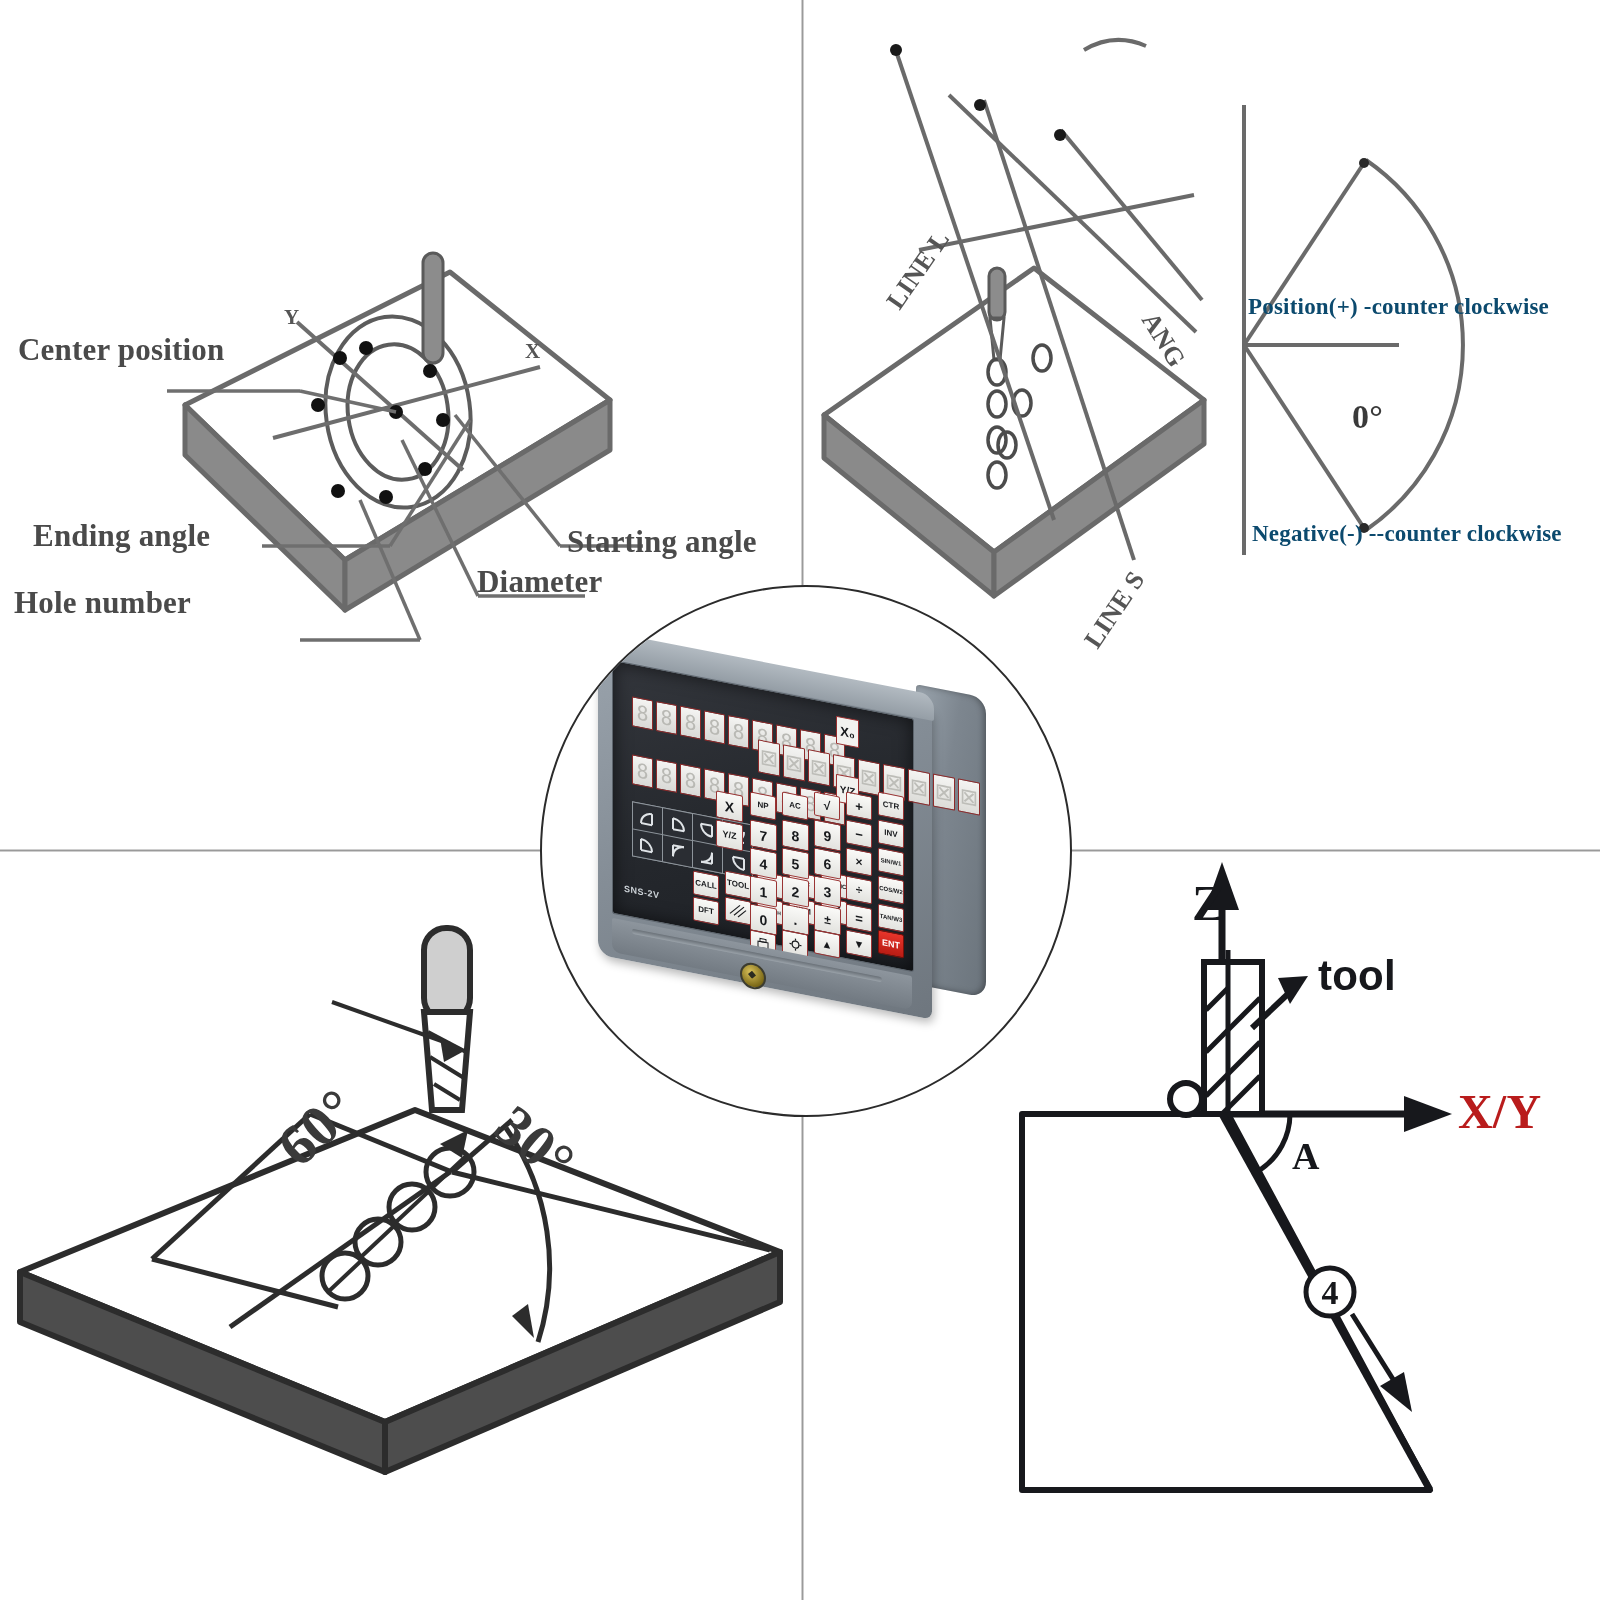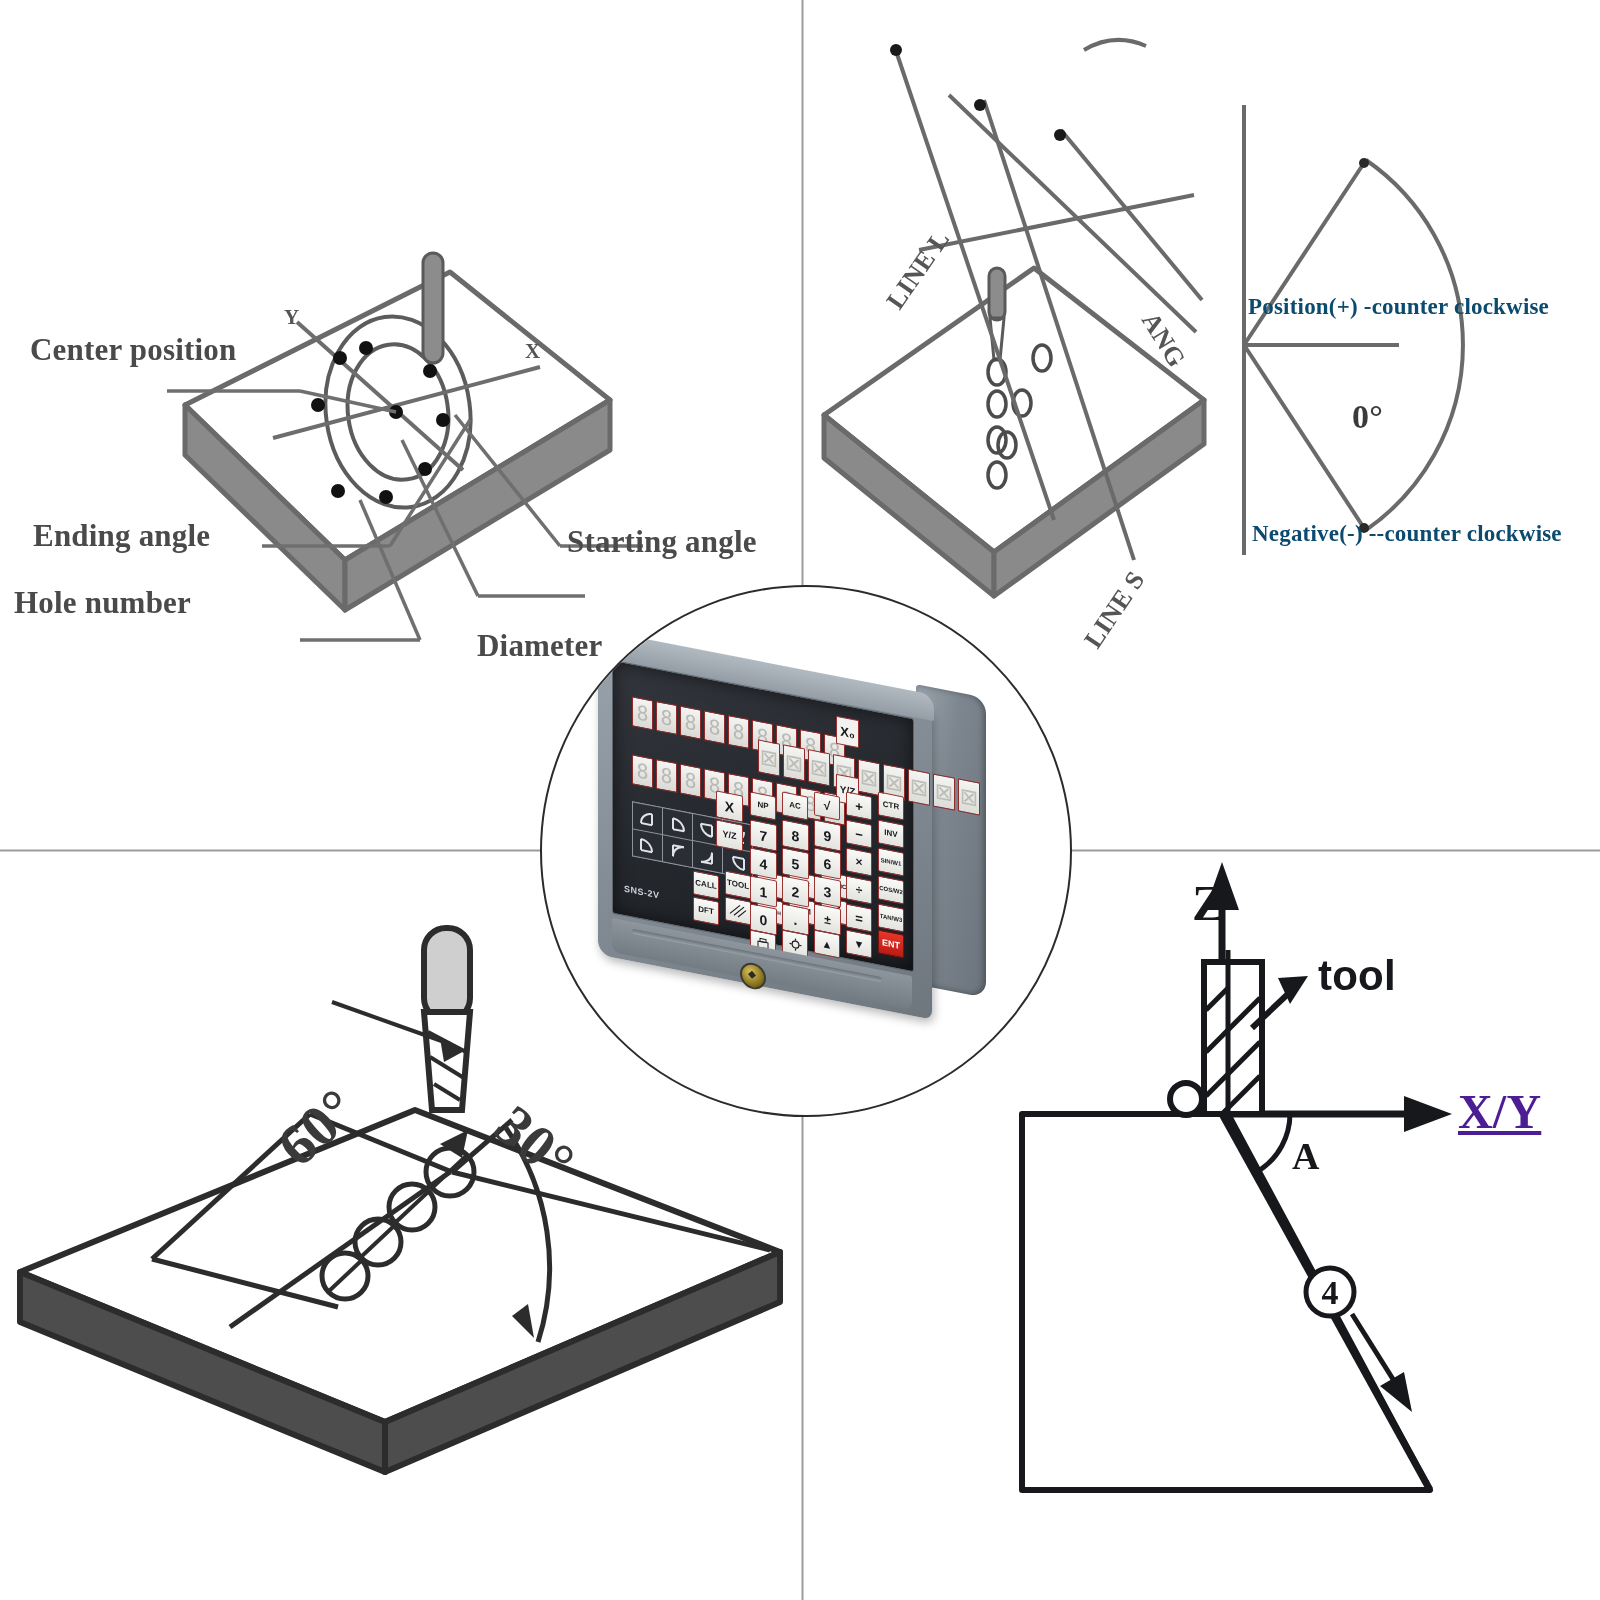--- a/index.html
+++ b/index.html
@@ -149,25 +149,25 @@
         <line x1="262" y1="546" x2="390" y2="546"></line>
         <line x1="390" y1="546" x2="470" y2="420"></line>
         <line x1="300" y1="640" x2="420" y2="640"></line>
         <line x1="420" y1="640" x2="360" y2="500"></line>
         <line x1="643" y1="546" x2="560" y2="546"></line>
         <line x1="560" y1="546" x2="455" y2="415"></line>
         <line x1="478" y1="596" x2="585" y2="596"></line>
         <line x1="478" y1="596" x2="402" y2="440"></line>
       </g>
     </svg>
-    <span class="lbl lbl-big" style="left:30px;top:332px;text-align:center;">Center position</span>
+    <span class="lbl lbl-big" style="left:18px;top:332px;text-align:center;">Center position</span>
     <span class="lbl lbl-big" style="left:14px;top:518px;margin-left:19px;">Ending angle</span>
     <span class="lbl lbl-big" style="left:14px;top:585px;">Hole number</span>
     <span class="lbl lbl-big" style="left:567px;top:524px;">Starting angle</span>
-    <span class="lbl lbl-big" style="left:477px;top:628px;">Diameter</span>
+    <span class="lbl lbl-big" style="left:477px;top:564px;">Diameter</span>
     <span class="lbl lbl-ax" style="left:284px;top:305px;">Y</span>
     <span class="lbl lbl-ax" style="left:525px;top:339px;">X</span>
   </div>
 
   <div class="q" style="left:804px;top:0;width:796px;height:849px;">
     <svg width="796" height="849" viewBox="0 0 796 849">
       <g stroke="#6a6a6a" stroke-width="5" stroke-linejoin="round">
         <polygon points="20,415 230,268 400,400 190,552" fill="#fff"></polygon>
         <polygon points="20,415 20,458 190,596 190,552" fill="#8a8a8a"></polygon>
         <polygon points="190,552 190,596 400,444 400,400" fill="#8a8a8a"></polygon>
@@ -306,21 +306,21 @@
 
       <circle cx="370" cy="440" r="24" fill="#fff" stroke="#17181c" stroke-width="5"></circle>
       <text x="370" y="452" text-anchor="middle" font-family="Liberation Serif, serif" font-size="34" font-weight="bold" fill="#17181c">4</text>
 
       <line x1="392" y1="462" x2="436" y2="532" stroke="#17181c" stroke-width="5"></line>
       <path d="M452 560 l-8 -40 l-24 14 z" fill="#17181c"></path>
     </svg>
     <span class="lbl lbl-deg" style="left:232px;top:22px;font-size:50px;color:#17181c;">Z</span>
     <span class="lbl lbl-deg" style="left:358px;top:100px;font-size:42px;color:#17181c;
           font-family:'Liberation Sans',sans-serif;">tool</span>
-    <span class="lbl lbl-deg" style="left:498px;top:232px;font-size:48px;color:#4c1d95;text-decoration:underline;">X/Y</span>
+    <span class="lbl lbl-deg" style="left:498px;top:232px;font-size:48px;color:#b91c1c;">X/Y</span>
     <span class="lbl lbl-deg" style="left:332px;top:282px;font-size:38px;color:#17181c;">A</span>
   </div>
 
   <div class="inset">
 
     <div class="dro">
       <div class="dro-side"></div>
       <div class="dro-body"></div>
       <div class="dro-top"></div>
       <div class="dro-face"></div>

